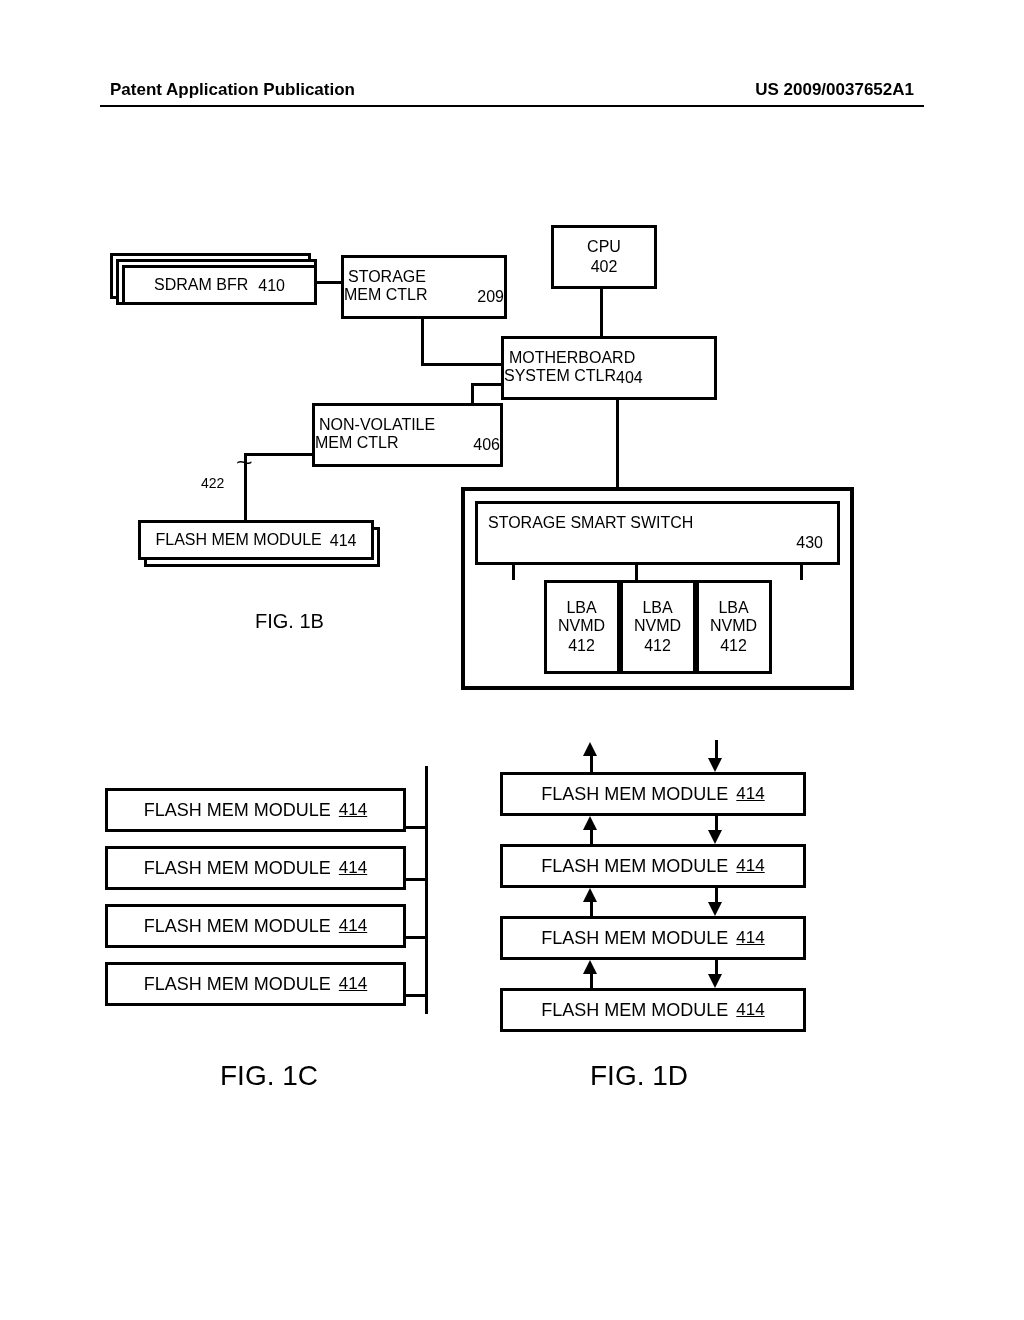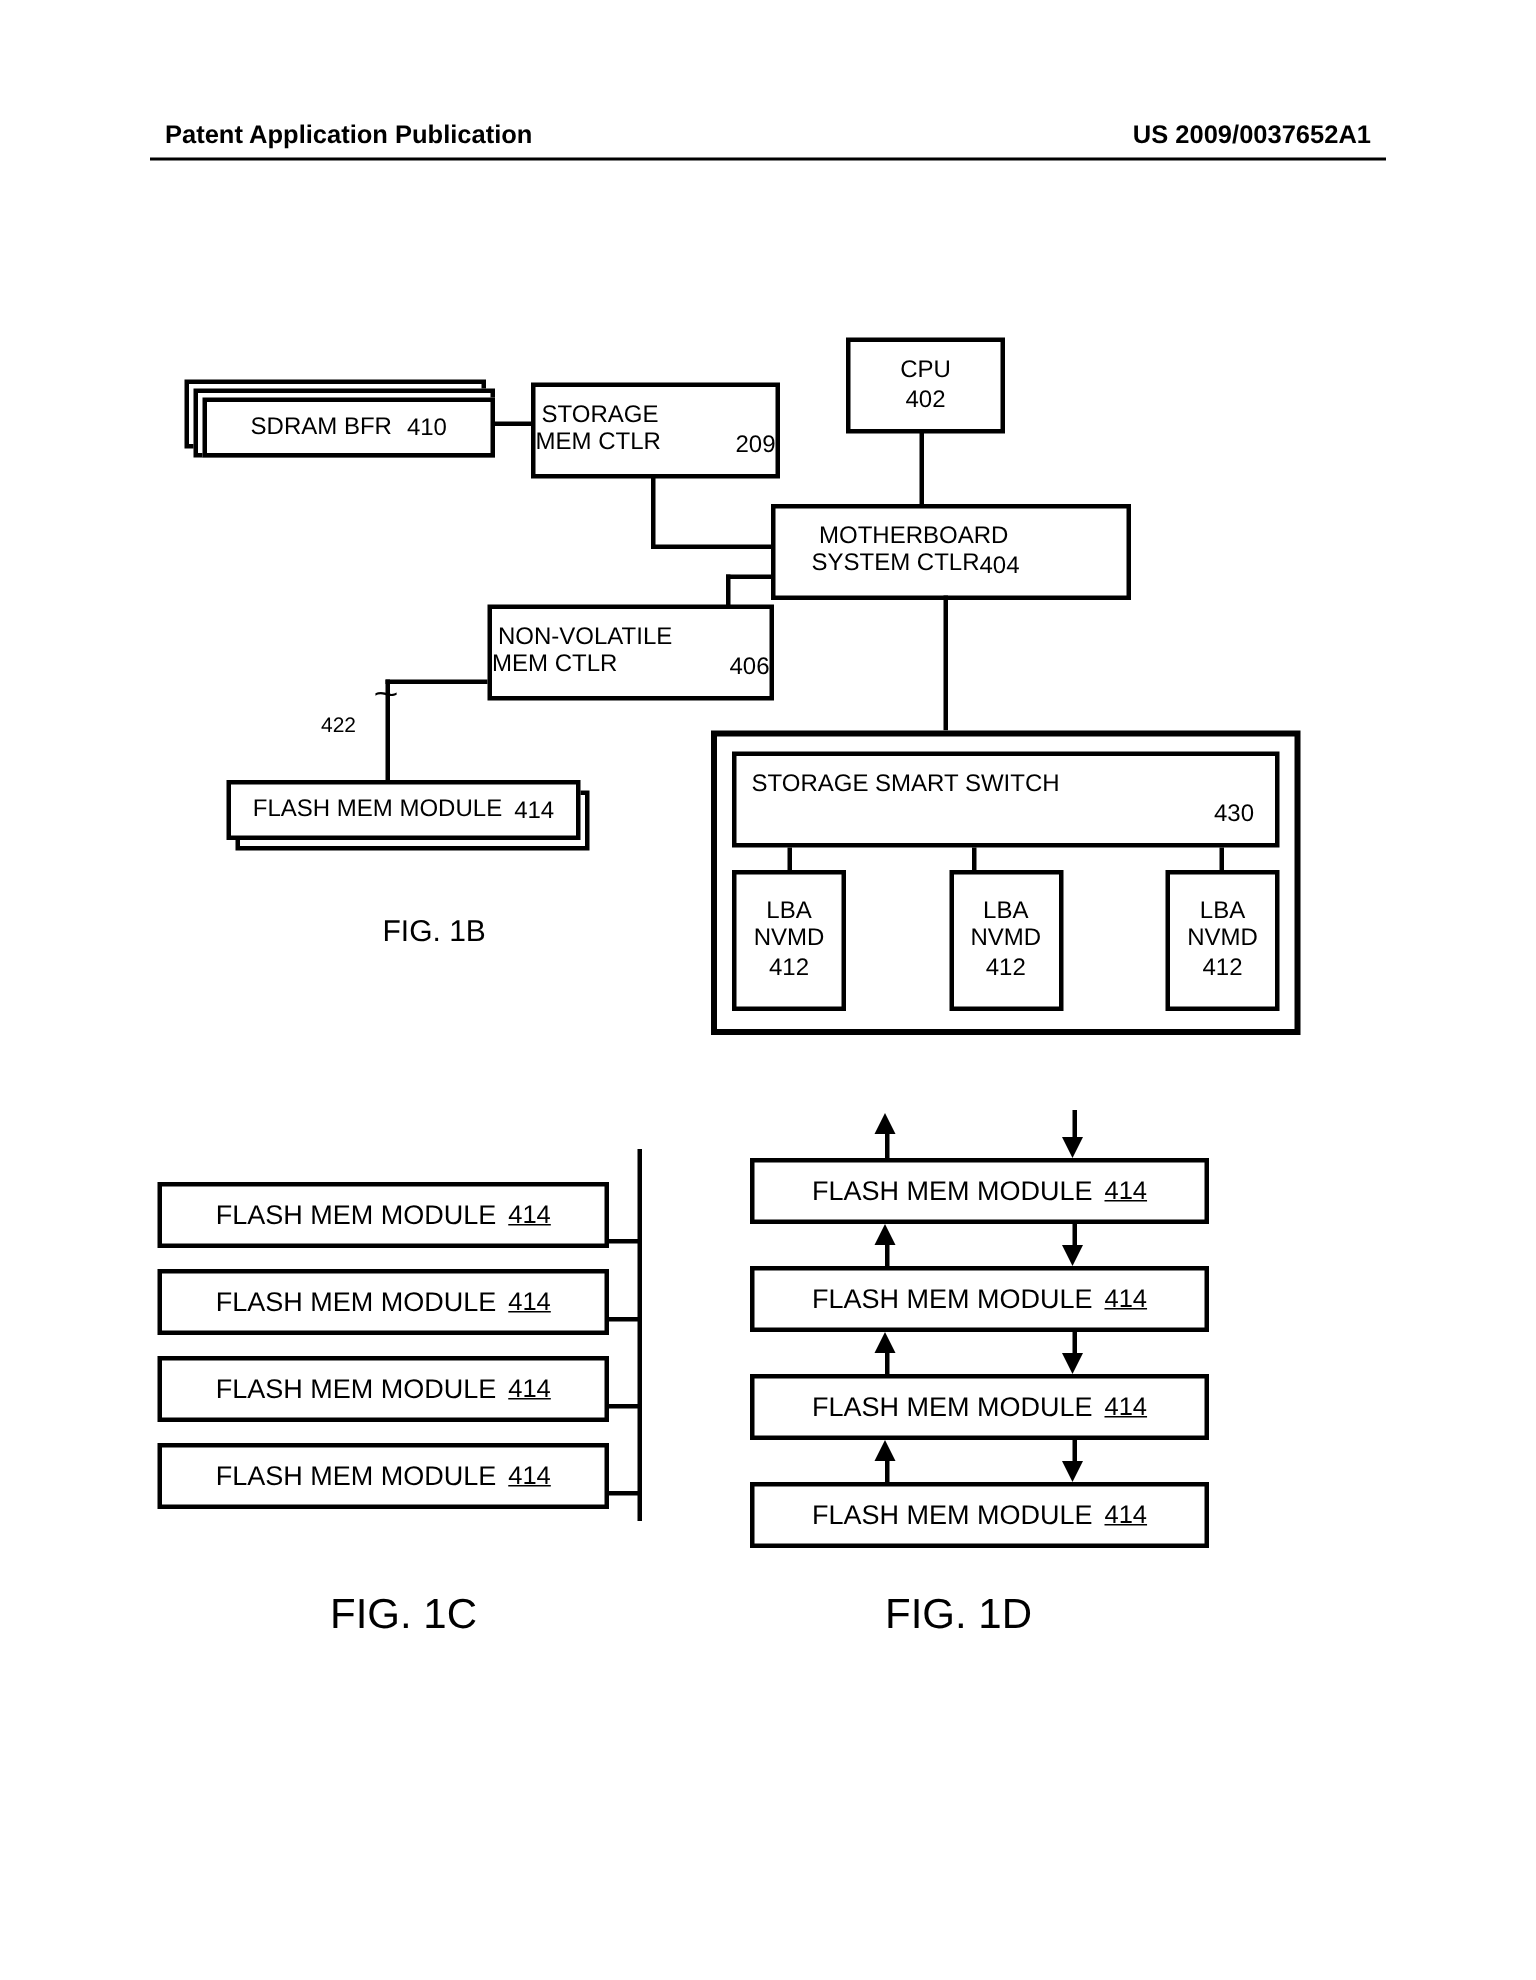--- a/index.html
+++ b/index.html
@@ -26,21 +26,21 @@
   .hr {
     position: absolute;
     top: 105px;
     left: 100px;
     right: 100px;
     border-top: 2px solid black;
   }
   .figure-1b {
     position: absolute;
     top: 225px;
-    left: 129px;
+    left: 116px;
     width: 760px;
     height: 470px;
   }
   .box {
     position: absolute;
     background: white;
     border: 3px solid black;
     font-size: 16px;
     text-align: center;
     display: flex;
@@ -144,21 +144,21 @@
 <div class="hr"></div>
 
 <div class="figure-1b">
 
   <div class="box" style="left:435px; top:0px; width:100px; height:58px;">
     <div>CPU</div>
     <div class="ref">402</div>
   </div>
   <div class="line line-v" style="left:484px; top:61px; height:50px;"></div>
 
-  <div class="box" style="left:385px; top:111px; width:210px; height:58px;padding-left:24px;">
+  <div class="box" style="left:385px; top:111px; width:210px; height:58px;">
     <div style="width:100%; display:flex; justify-content:flex-start; padding-left:10px;">MOTHERBOARD</div>
     <div style="width:100%; display:flex; padding:0 10px;">
       <span>SYSTEM CTLR</span>
       <span class="ref">404</span>
     </div>
   </div>
 
   <div class="box" style="left:225px; top:30px; width:160px; height:58px; text-align:left;">
     <div style="width:100%; padding-left:8px;">STORAGE</div>
     <div style="width:100%; display:flex; justify-content:space-between; padding:0 8px;">
@@ -206,21 +206,21 @@
     <div style="border:3px solid black; margin:10px 10px 0 10px; height:58px; display:flex; flex-direction:column; justify-content:center; align-items:center;">
       <div style="align-self:flex-start; padding-left:10px;">STORAGE SMART SWITCH</div>
       <div class="ref" style="align-self:flex-end; padding-right:14px;">430</div>
     </div>
 
     <div style="position:relative; height:15px;">
       <div class="line line-v" style="left:47px; top:0; height:15px;"></div>
       <div class="line line-v" style="left:170px; top:0; height:15px;"></div>
       <div class="line line-v" style="left:335px; top:0; height:15px;"></div>
     </div>
-    <div style="display:flex; justify-content:space-between; padding:0 10px;">
+    <div style="display:flex; justify-content:center; padding:0 10px;">
       <div class="box" style="position:relative; width:70px; height:88px; flex-direction:column; left:0; top:0;">
         <div>LBA</div>
         <div>NVMD</div>
         <div class="ref">412</div>
       </div>
       <div class="box" style="position:relative; width:70px; height:88px; flex-direction:column; left:0; top:0;">
         <div>LBA</div>
         <div>NVMD</div>
         <div class="ref">412</div>
       </div>

